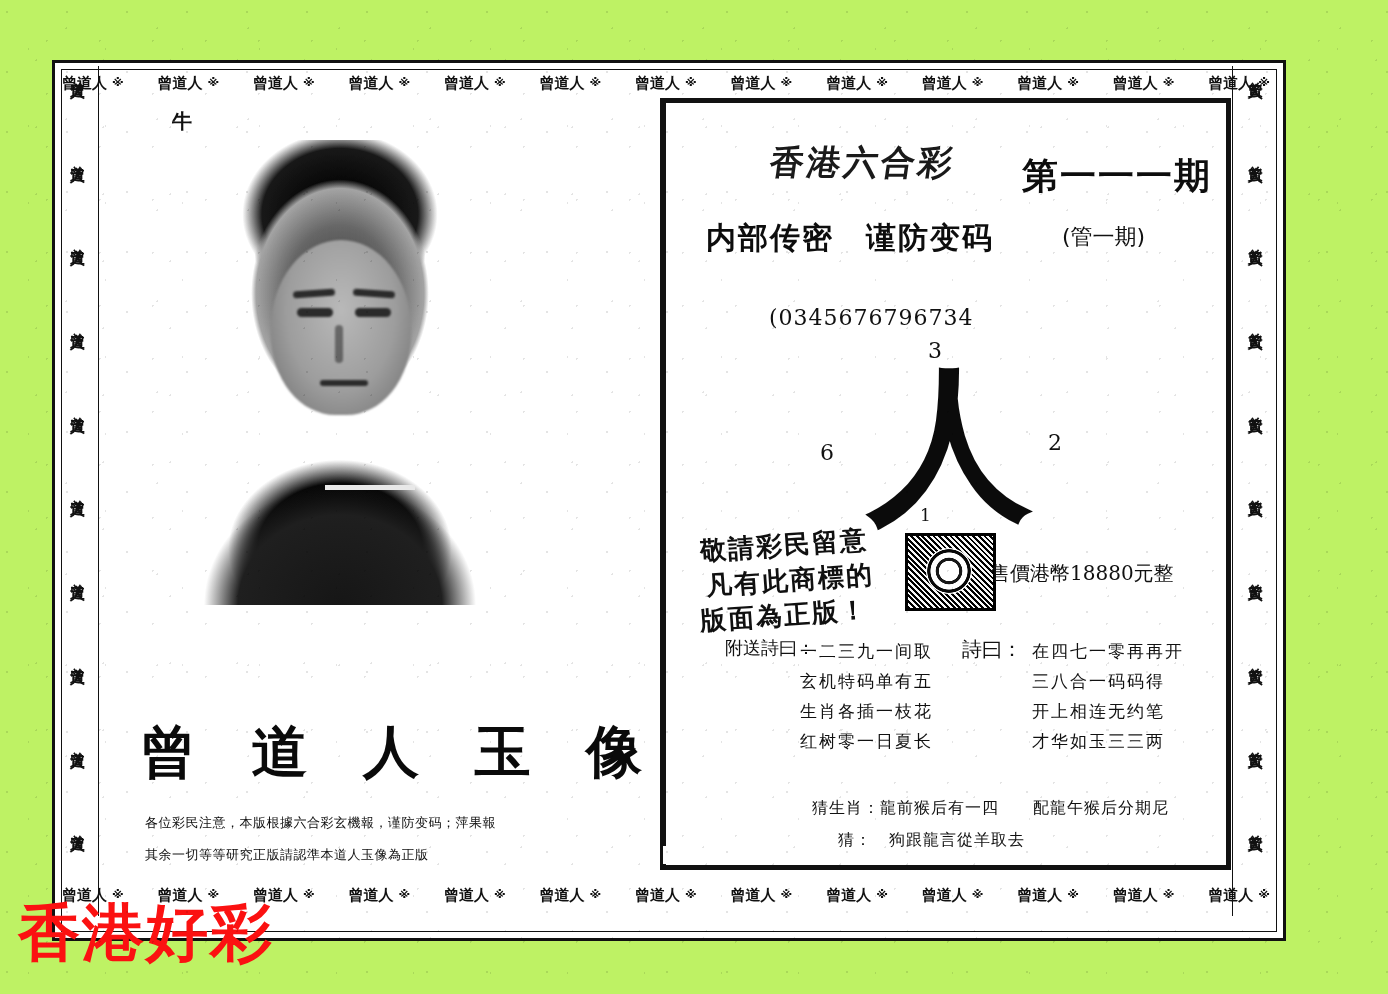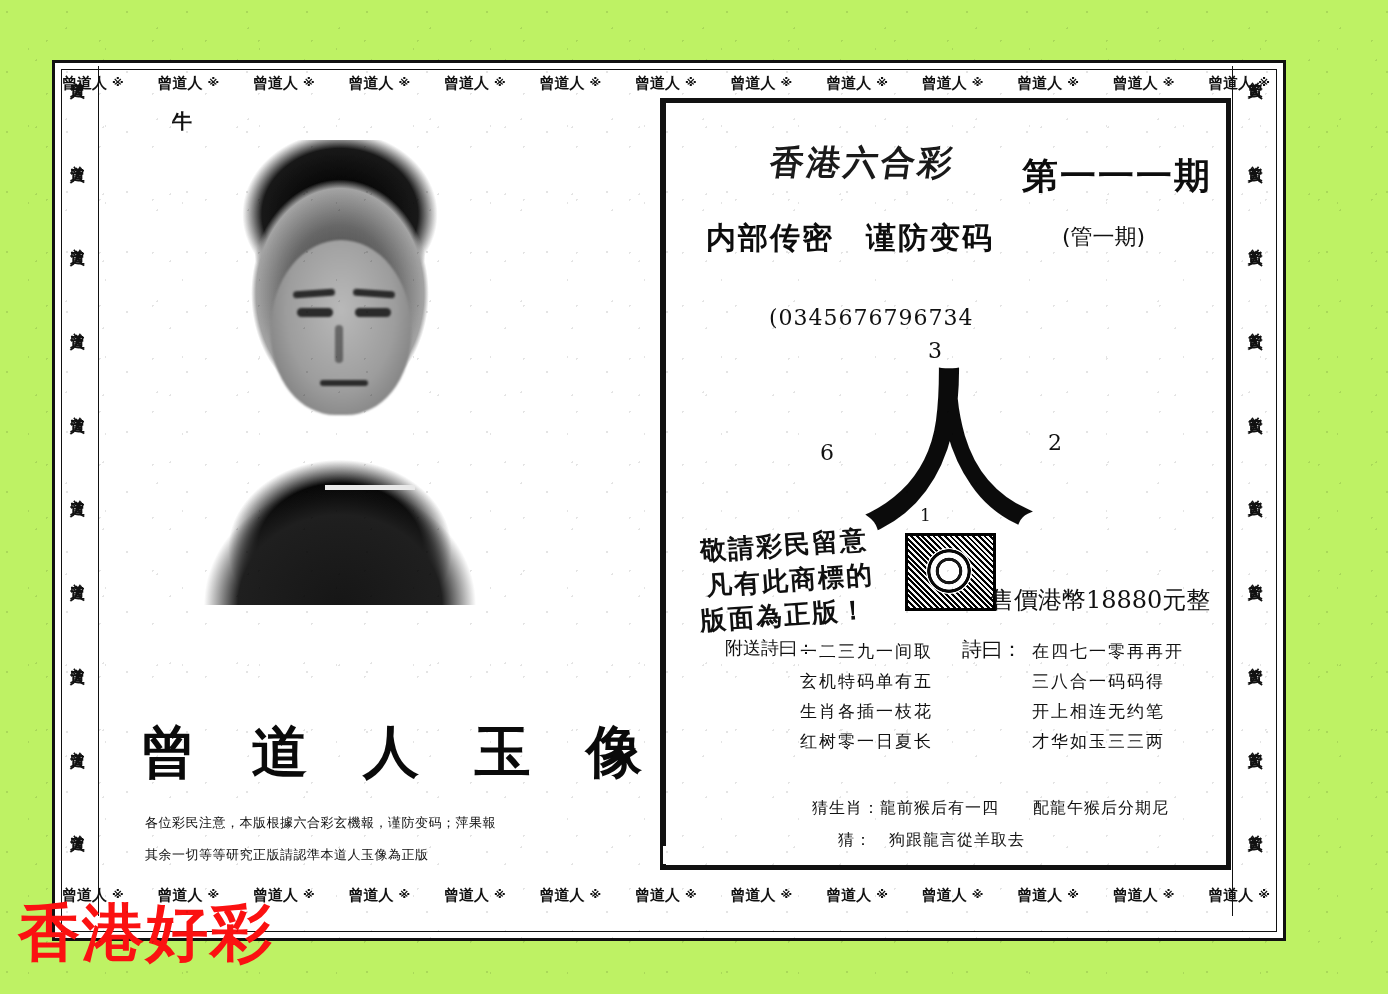--- a/index.html
+++ b/index.html
@@ -293,22 +293,22 @@
   }
   #seal-core {
     position: absolute;
     left: 18px; top: 12px;
     width: 46px; height: 46px;
     border-radius: 50%;
     background: radial-gradient(circle, #ffffff 0 30%, #3a3a3a 32% 40%, #dcdcdc 42% 56%, #2f2f2f 58% 66%, #e8e8e8 68% 100%);
   }
   #price {
     position: absolute;
-    left: 990px; top: 584px;
-    font-size: 24px;
+    left: 990px; top: 560px;
+    font-size: 20px;
     color: #111;
     letter-spacing: 0px;
     font-family: "DejaVu Serif", serif;
   }
 
   
   #poem-label {
     position: absolute;
     left: 725px; top: 636px;
     font-size: 18px;

